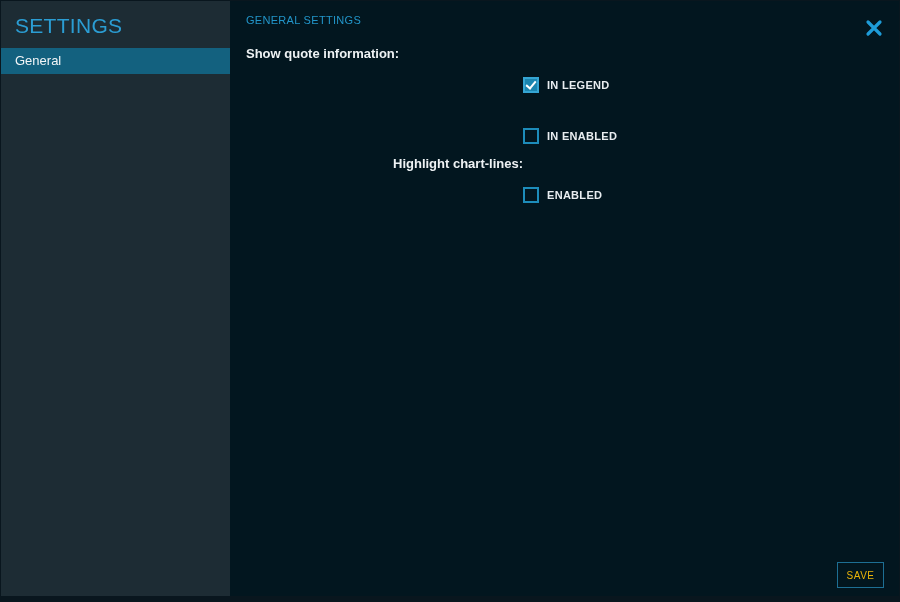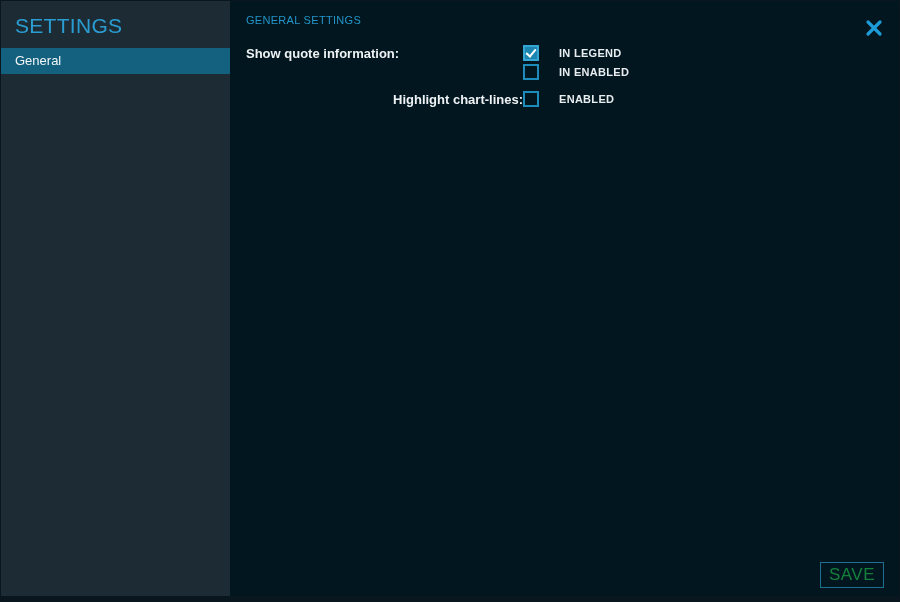--- a/index.html
+++ b/index.html
@@ -78,22 +78,23 @@
     font-size: 13px;
     font-weight: bold;
     color: #eef2f4;
     line-height: 16px;
     padding-top: 1px;
   }
   .options { display: flex; flex-direction: column; gap: 3px; }
   .option {
     display: flex;
     align-items: center;
-    gap: 20px;
+    gap: 8px;
     cursor: pointer;
+    margin-top: 32px;
   }
   .checkbox {
     position: relative;
     width: 16px; height: 16px;
     border: 2px solid #1d8cba;
     background: transparent;
     flex: 0 0 16px;
   }
   .checkbox.checked {
     background: #1b85af;
@@ -114,23 +115,23 @@
     letter-spacing: 0.3px;
     color: #e8edf0;
   }
   
   .save-btn {
     position: absolute;
     right: 15px; bottom: 8px;
     min-width: 47px; height: 26px;
     background: transparent;
     border: 1px solid #1d6f94;
-    color: #15803d;
+    color: #eab308;
     font-family: "Liberation Sans", sans-serif;
-    font-size: 17px;
+    font-size: 10px;
     letter-spacing: 0.5px;
     padding: 0 8px;
     cursor: pointer;
   }
 </style>
 </head>
 <body>
 
 <div class="page">
   <div class="dialog">

